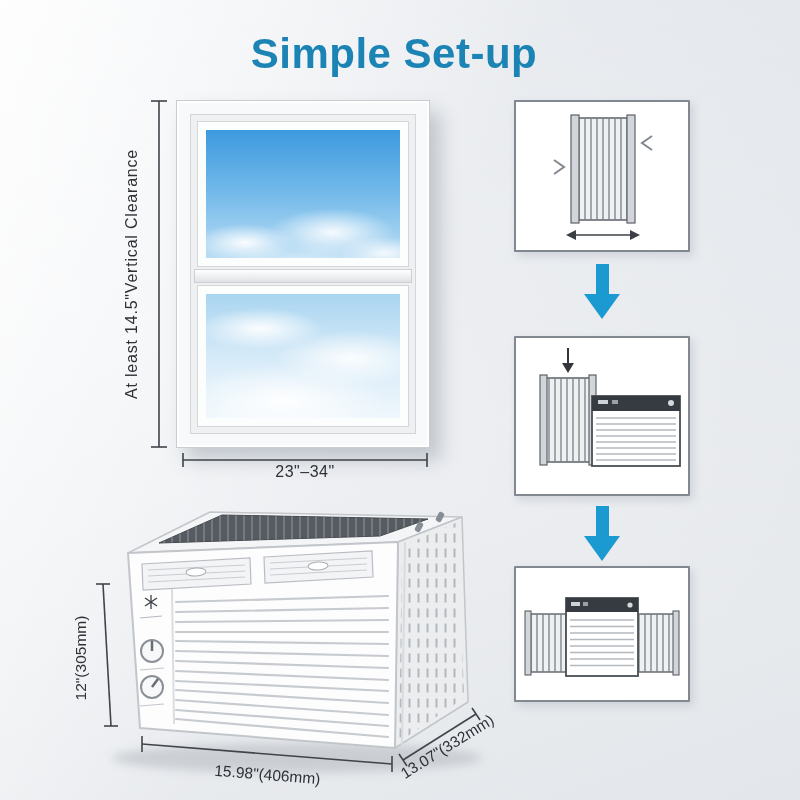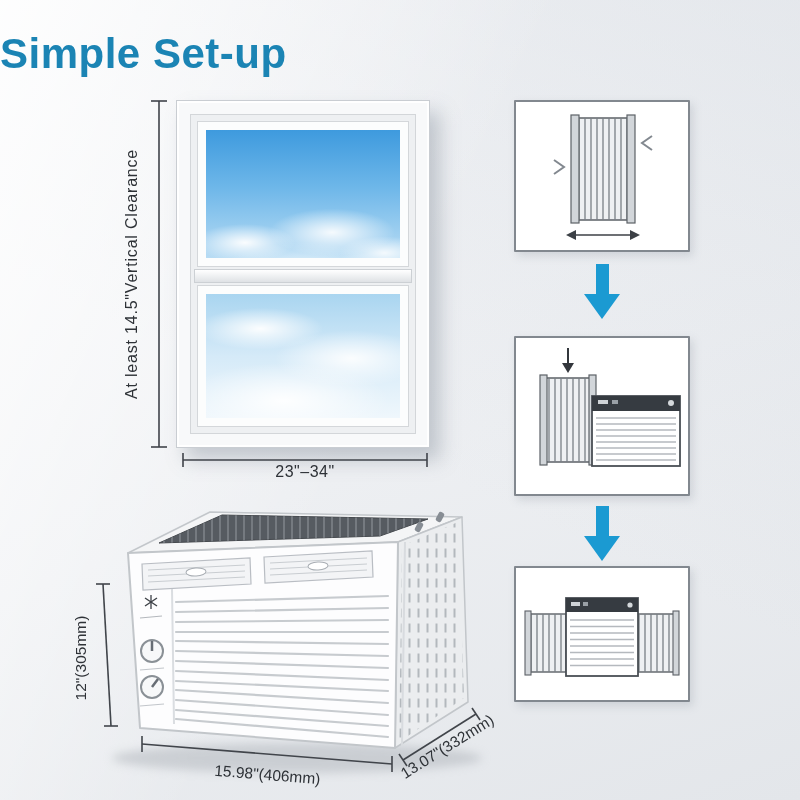--- a/index.html
+++ b/index.html
@@ -5,21 +5,21 @@
   html,body{margin:0;padding:0;background:#fff;}
   .canvas{
     position:relative;width:800px;height:800px;overflow:hidden;
     font-family:"Liberation Sans",sans-serif;
     background:
       linear-gradient(115deg, rgba(255,255,255,.9) 0%, rgba(255,255,255,0) 48%),
       linear-gradient(205deg, rgba(205,211,219,.35) 0%, rgba(255,255,255,0) 55%),
       linear-gradient(160deg,#f6f7f9 0%,#edeff2 55%,#e3e6ea 100%);
   }
   .title{
-    position:absolute;top:30px;left:0;right:12px;margin:0;text-align:left;
+    position:absolute;top:30px;left:0;right:12px;margin:0;text-align:center;
     font-size:42px;font-weight:800;letter-spacing:.5px;
     color:var(--color-title,#1b84b4);
   }
   
   .window-outer{
     position:absolute;left:176px;top:100px;width:254px;height:348px;
     background:#f8f9fa;border:1px solid #c9cdd2;box-sizing:border-box;
     padding:13px;box-shadow:10px 12px 18px rgba(110,120,135,.35), inset 0 0 0 2px #fff;
   }
   .window-inner{position:relative;width:100%;height:100%;background:#eef0f2;border:1px solid #d3d6d9;box-sizing:border-box;}

